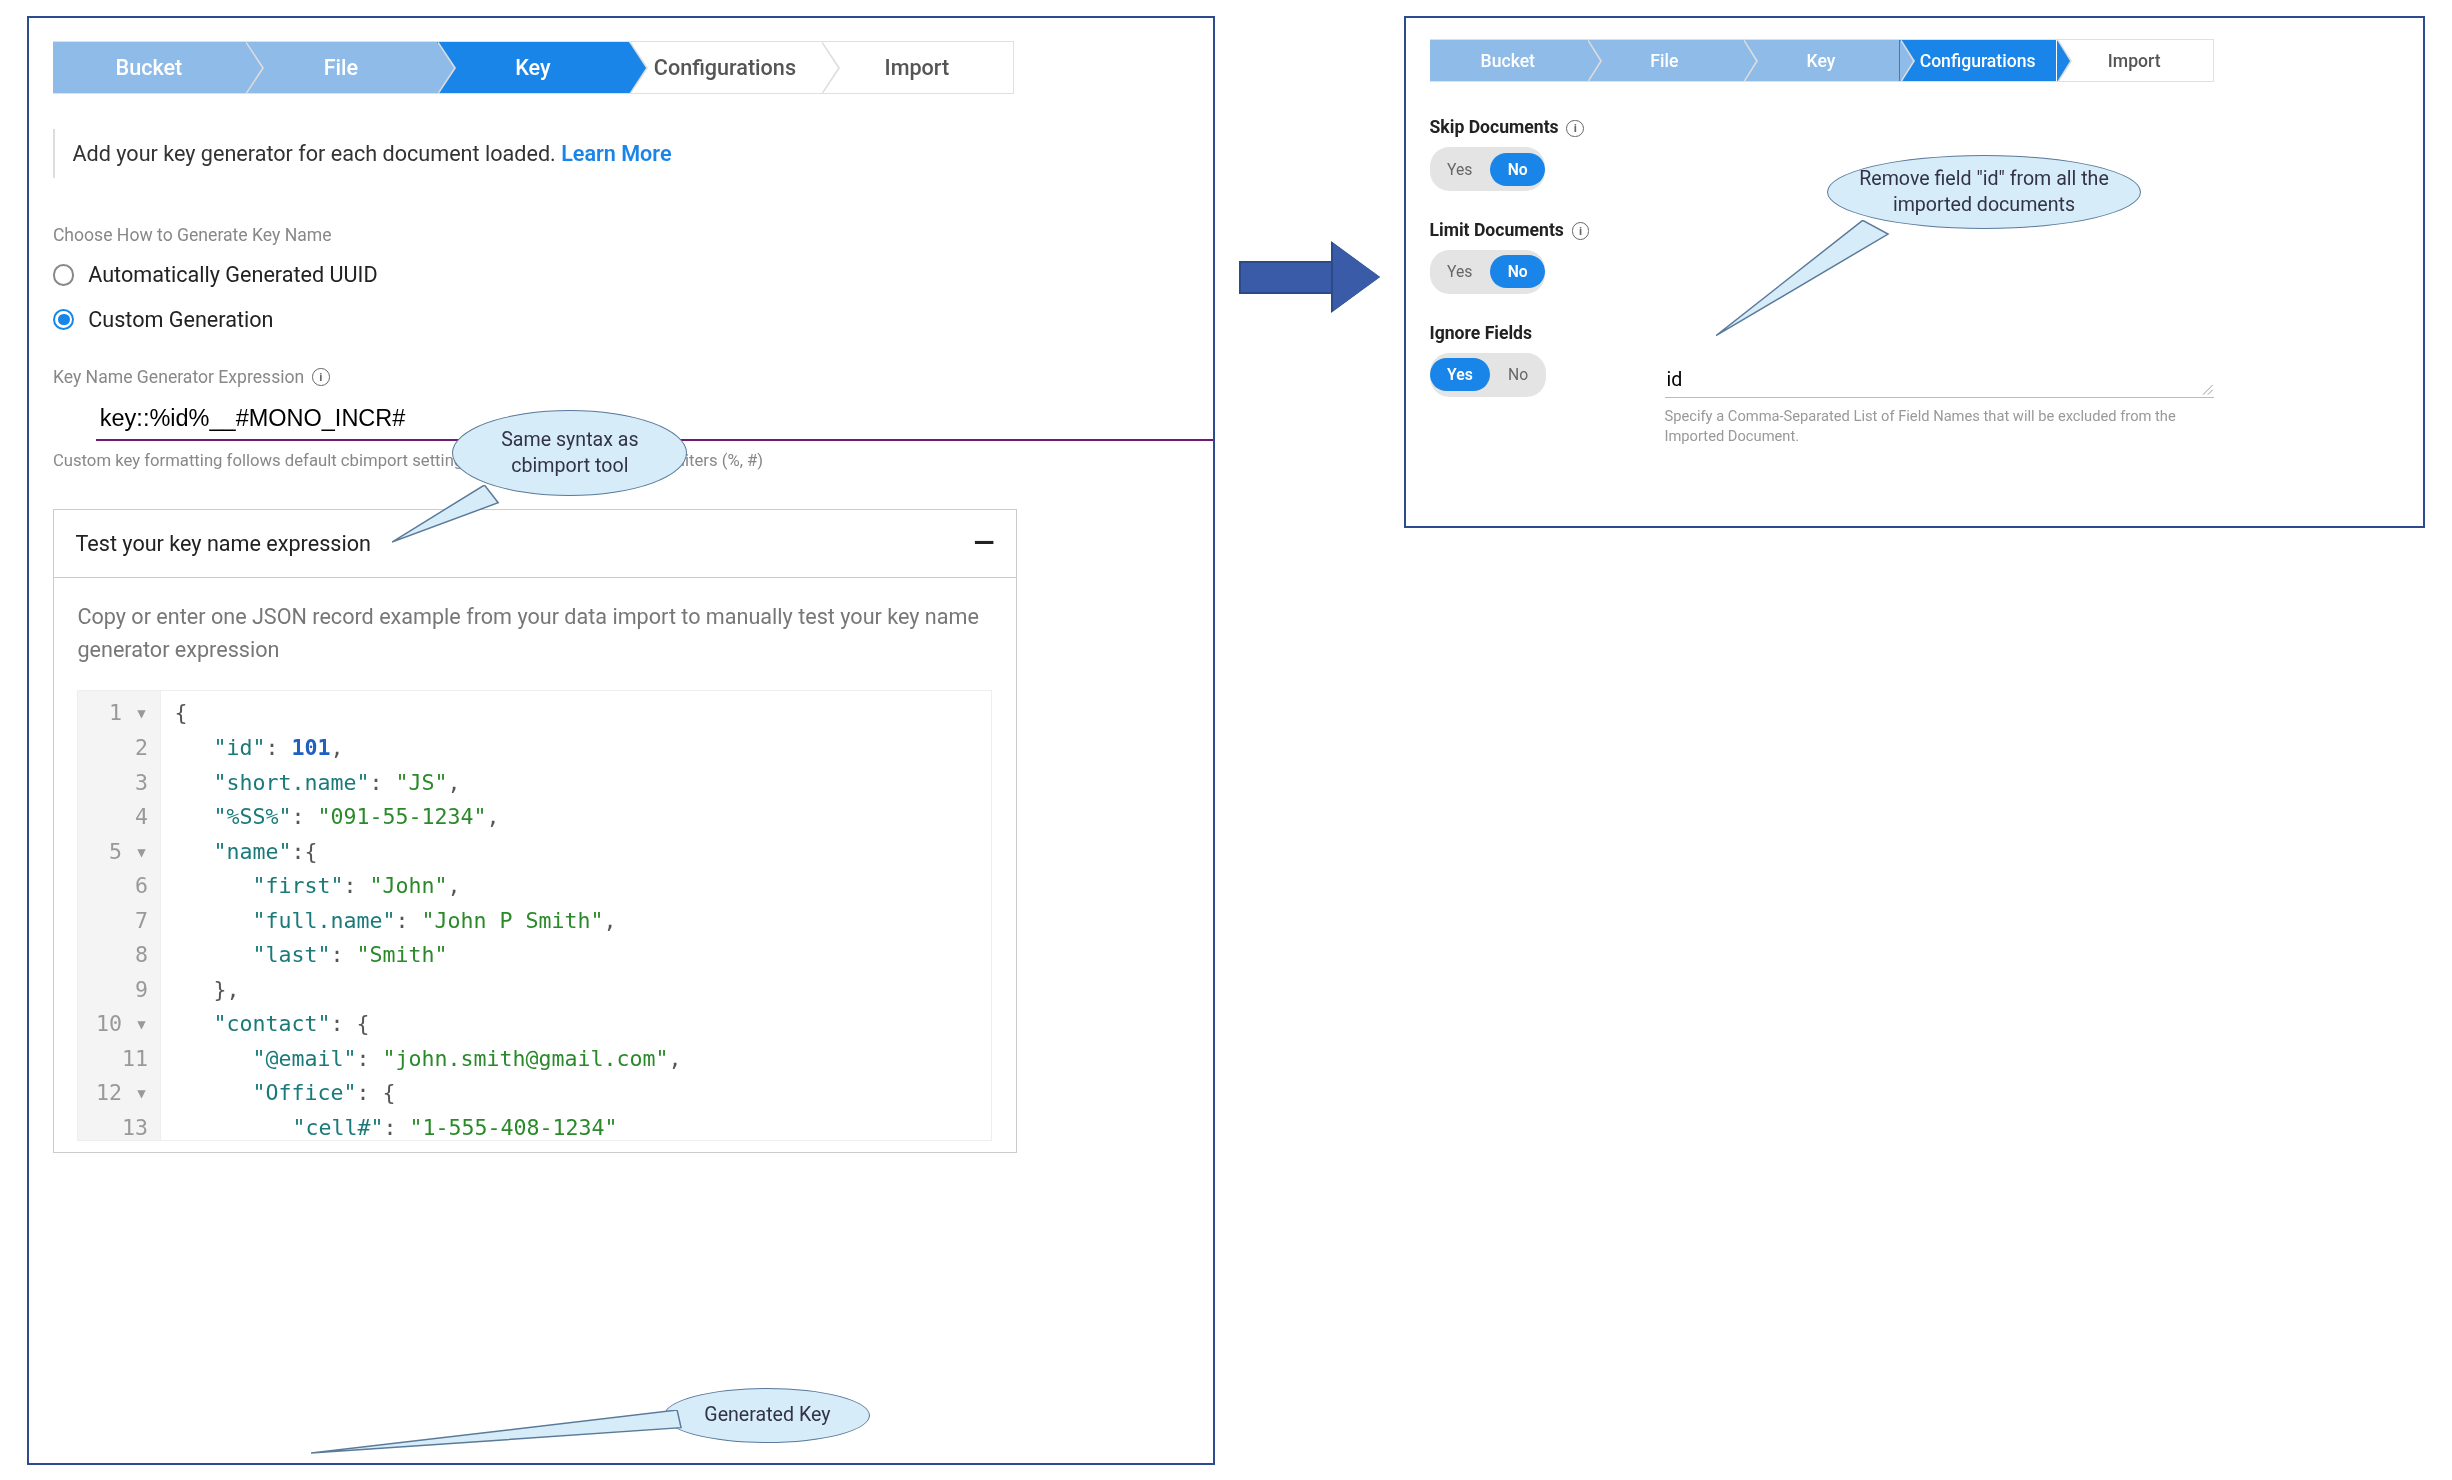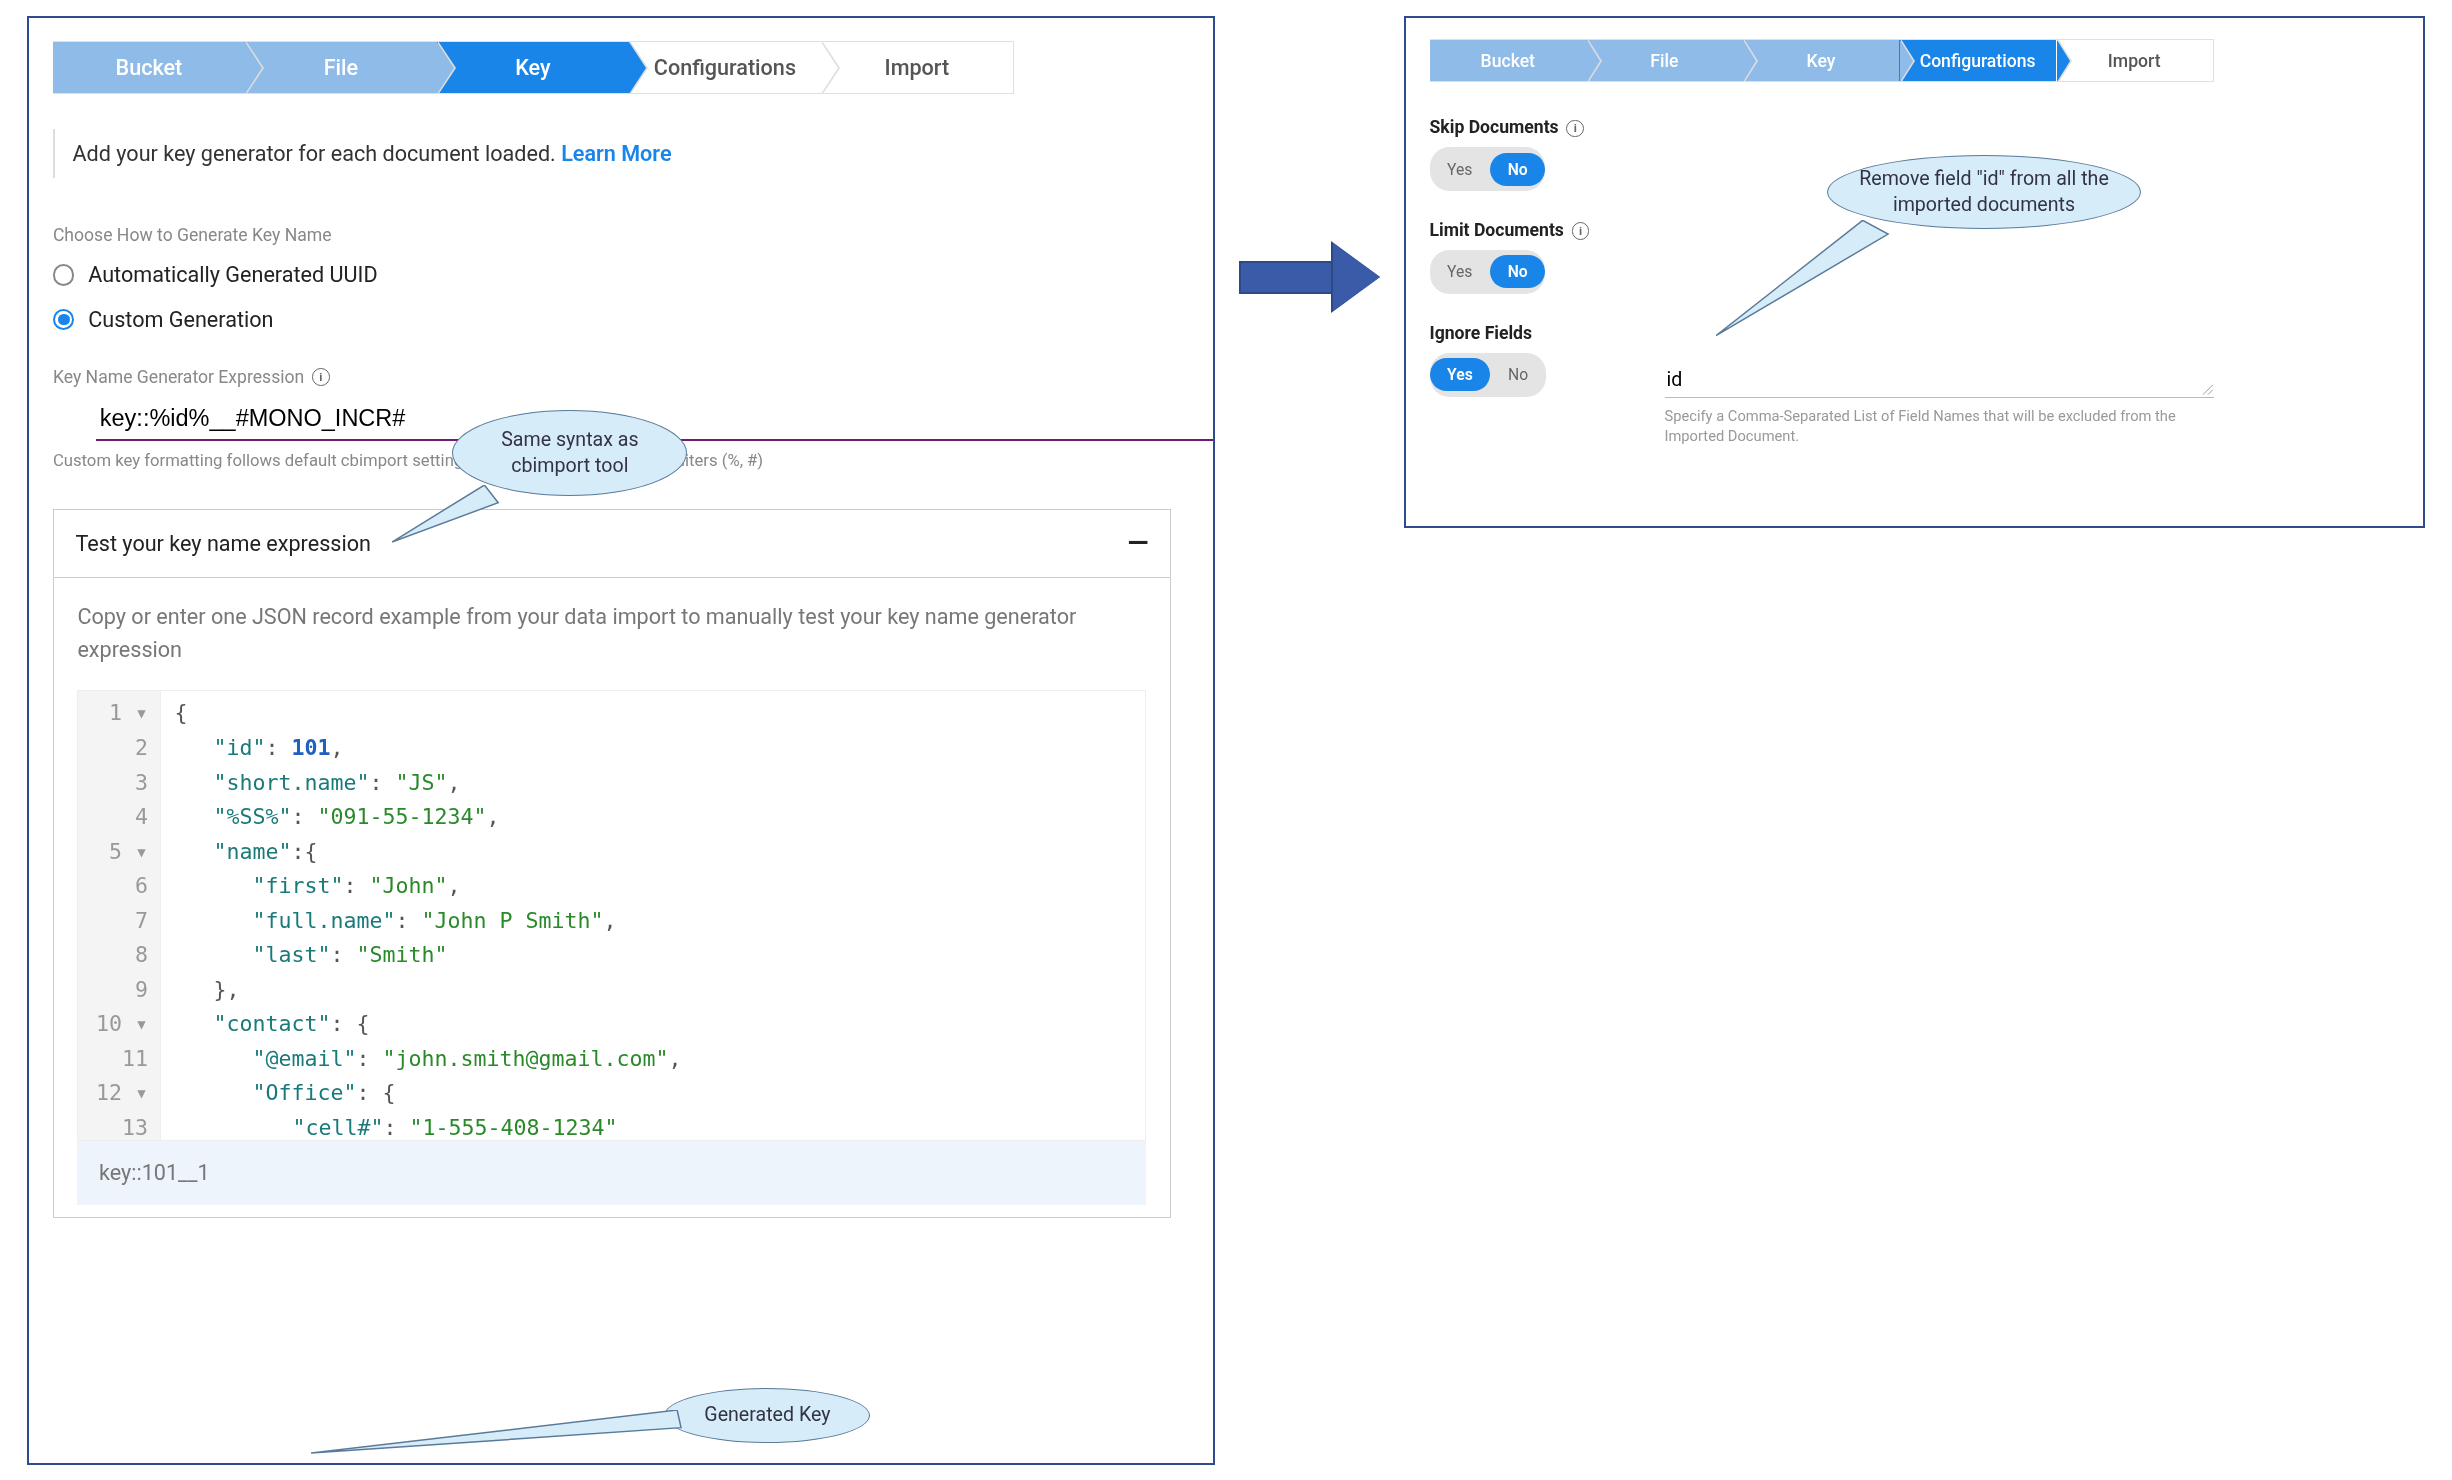--- a/index.html
+++ b/index.html
@@ -151,21 +151,21 @@
   .hint-text {
     font-size: 16.7px;
     color: #888;
     margin-top: 9.8px;
   }
 
   
   .test-box {
     border: 1px solid #ccc;
     margin-top: 39px;
-    width: 1118px;
+    width: 964px;
   }
   .test-header {
     display: flex;
     justify-content: space-between;
     align-items: center;
     padding: 19.6px 21.6px;
     border-bottom: 1px solid #ccc;
     font-size: 21.6px;
     color: #222;
   }
@@ -415,21 +415,20 @@
 7
 8
 9
 10 ▾
 11
 12 ▾
 13</div>
         <div class="code-content" id="code-content"><div style="padding-left: 0px;"><span class="tok-punc">{</span></div><div style="padding-left: 39px;"><span class="tok-key">"id"</span><span class="tok-punc">: </span><span class="tok-num">101</span><span class="tok-punc">,</span></div><div style="padding-left: 39px;"><span class="tok-key">"short.name"</span><span class="tok-punc">: </span><span class="tok-str">"JS"</span><span class="tok-punc">,</span></div><div style="padding-left: 39px;"><span class="tok-key">"%SS%"</span><span class="tok-punc">: </span><span class="tok-str">"091-55-1234"</span><span class="tok-punc">,</span></div><div style="padding-left: 39px;"><span class="tok-key">"name"</span><span class="tok-punc">:{</span></div><div style="padding-left: 78px;"><span class="tok-key">"first"</span><span class="tok-punc">: </span><span class="tok-str">"John"</span><span class="tok-punc">,</span></div><div style="padding-left: 78px;"><span class="tok-key">"full.name"</span><span class="tok-punc">: </span><span class="tok-str">"John P Smith"</span><span class="tok-punc">,</span></div><div style="padding-left: 78px;"><span class="tok-key">"last"</span><span class="tok-punc">: </span><span class="tok-str">"Smith"</span></div><div style="padding-left: 39px;"><span class="tok-punc">},</span></div><div style="padding-left: 39px;"><span class="tok-key">"contact"</span><span class="tok-punc">: {</span></div><div style="padding-left: 78px;"><span class="tok-key">"@email"</span><span class="tok-punc">: </span><span class="tok-str">"john.smith@gmail.com"</span><span class="tok-punc">,</span></div><div style="padding-left: 78px;"><span class="tok-key">"Office"</span><span class="tok-punc">: {</span></div><div style="padding-left: 118px;"><span class="tok-key">"cell#"</span><span class="tok-punc">: </span><span class="tok-str">"1-555-408-1234"</span></div></div>
       </div>
 
-      <div class="gen-value">key::101__1</div>
     </div>
   </div>
 
   
   <div class="callout" style="left:423px; top:392px; width:235px; height:86px;">
     <span>Same syntax as cbimport tool</span>
   </div>
   <svg class="callout-tail" style="left:363px; top:467px;" width="118" height="59" viewBox="0 0 120 60">
     <polygon points="0,58 94,0 108,18" fill="#d7ecf9" stroke="#5a7a9a" stroke-width="1.5"></polygon>
   </svg>

